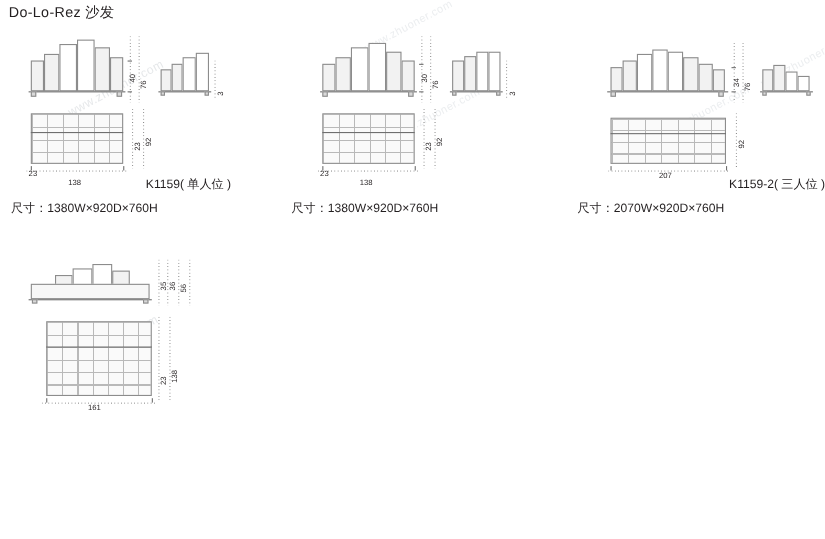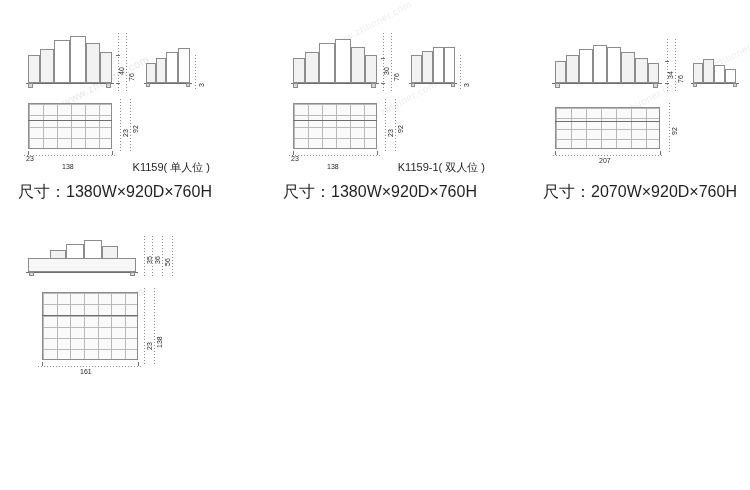--- a/index.html
+++ b/index.html
@@ -77,22 +77,22 @@
   
   .cap {
     position: absolute;
     text-align: right;
     font-size: 11px;
     color: #231f20;
     white-space: nowrap;
   }
   .sub {
     position: absolute;
-    text-align: center;
-    font-size: 16px;
+    text-align: left;
+    font-size: 11px;
     color: #231f20;
     white-space: nowrap;
   }
 
   
   .wm {
     position: absolute;
     font-size: 11px;
     color: #e6e8ea;
     letter-spacing: .5px;
@@ -102,20 +102,21 @@
     pointer-events: none;
     font-family: "Liberation Sans", sans-serif;
   }
   .wm2 { color: #eceef0; font-size: 10px; }
 </style>
 </head>
 <body>
 
 <div id="page">
 
+  <div id="title">Do-Lo-Rez 沙发</div>
 
   <div class="wm" style="left:60px; top:98px;">www.zhuoner.com</div>
   <div class="wm wm2" style="left:330px; top:40px;">www.zhuoner.com</div>
   <div class="wm wm2" style="left:355px; top:120px;">www.zhuoner.com</div>
   <div class="wm wm2" style="left:600px; top:118px;">www.zhuoner.com</div>
   <div class="wm" style="left:55px; top:330px;">www.zhuoner.com</div>
   <div class="wm wm2" style="left:690px; top:72px;">www.zhuoner.com</div>
 
   <div class="blk" style="left:20px; top:25px; width:190px; height:125px;">
 
@@ -213,21 +214,20 @@
     <div class="dimtxt vert" style="left:112px; top:108px;">92</div>
     <div class="dot" style="left:110px; top:74px; height:54px;"></div>
 
     <div class="doth" style="left:4px; top:130px; width:92px;"></div>
     <div class="tick" style="left:8px; top:126px;"></div>
     <div class="tick" style="left:92px; top:126px;"></div>
     <div class="dimtxt" style="left:6px; top:130px;">23</div>
     <div class="dimtxt" style="left:42px; top:138px;">138</div>
   </div>
 
-  <div class="cap" style="left:275px; top:160px; width:210px;">K1159-1( 双人位 )</div>
   <div class="sub" style="left:265px; top:182px; width:230px;">尺寸：1380W×920D×760H</div>
 
   <div class="blk" style="left:545px; top:25px; width:200px; height:125px;">
 
     <div>
       <div class="box f" style="left:10px;  top:36px; width:11px; height:22px;"></div>
       <div class="box f" style="left:21px;  top:30px; width:13px; height:28px;"></div>
       <div class="box w" style="left:34px;  top:24px; width:14px; height:34px;"></div>
       <div class="box w" style="left:48px;  top:20px; width:14px; height:38px;"></div>
       <div class="box w" style="left:62px;  top:22px; width:14px; height:36px;"></div>
@@ -261,20 +261,21 @@
 
     <div class="dot" style="left:124px; top:78px; height:50px;"></div>
     <div class="dimtxt vert" style="left:126px; top:110px;">92</div>
 
     <div class="doth" style="left:8px; top:130px; width:110px;"></div>
     <div class="tick" style="left:10px; top:126px;"></div>
     <div class="tick" style="left:115px; top:126px;"></div>
     <div class="dimtxt" style="left:54px; top:132px;">207</div>
   </div>
 
+  <div class="cap" style="left:535px; top:160px; width:215px;">K1159-2( 三人位 )</div>
   <div class="sub" style="left:525px; top:182px; width:230px;">尺寸：2070W×920D×760H</div>
 
   <div class="blk" style="left:20px; top:230px; width:190px; height:150px;">
 
     <div>
       <div class="box f" style="left:30px; top:20px; width:16px; height:16px;"></div>
       <div class="box w" style="left:46px; top:14px; width:18px; height:22px;"></div>
       <div class="box w" style="left:64px; top:10px; width:18px; height:26px;"></div>
       <div class="box f" style="left:82px; top:16px; width:16px; height:20px;"></div>
       <div class="box" style="left:8px; top:28px; width:108px; height:14px; background:#f7f7f7;"></div>

